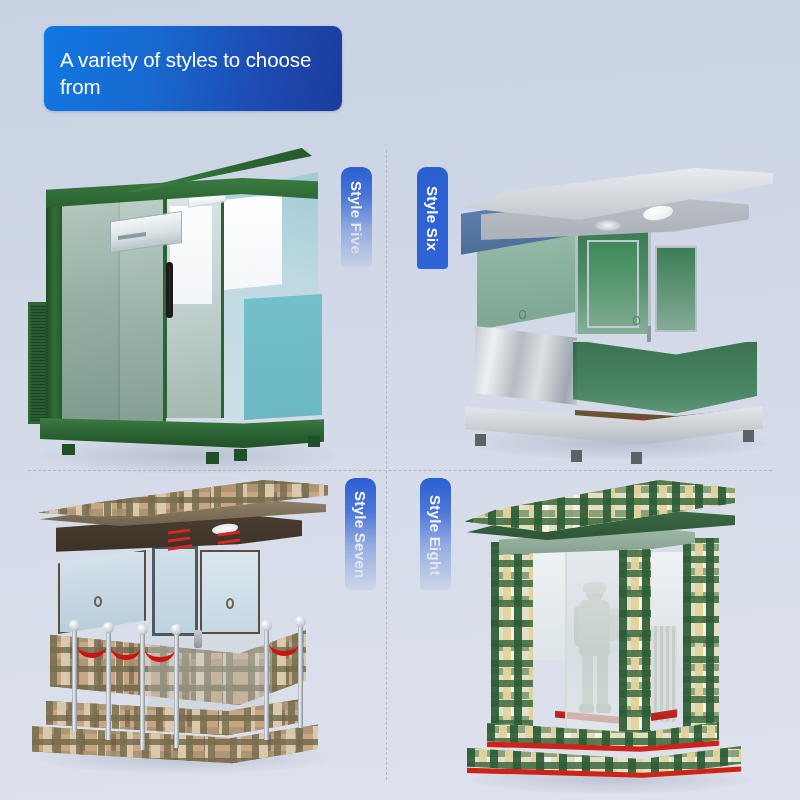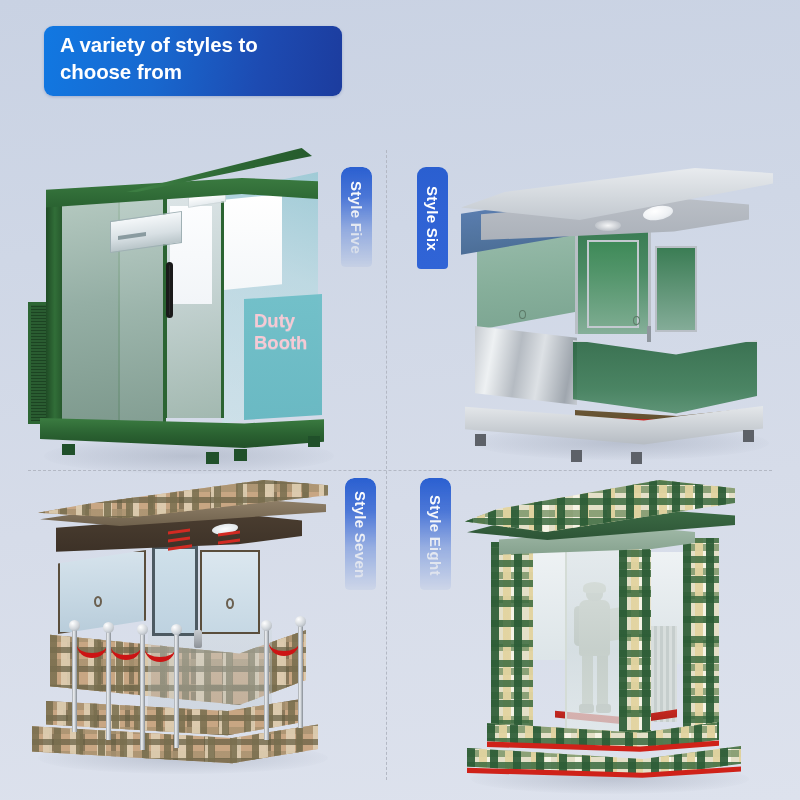--- a/index.html
+++ b/index.html
@@ -17,26 +17,26 @@
     width: 800px;
     height: 800px;
   }
 
   
   .header-badge {
     position: absolute;
     left: 44px;
     top: 26px;
     width: 298px;
-    padding: 5px 16px 11px 16px;
+    padding: 20px 16px 11px 16px;
     border-radius: 9px;
     background: linear-gradient(100deg, #1178e2 0%, #1868cf 38%, #1d4bb2 72%, #1c3c9e 100%);
     color: #ffffff;
     font-size: 20.5px;
-    font-weight: bold;
+    font-weight: normal;
     line-height: 1.32;
     letter-spacing: -0.1px;
     box-shadow: 0 1px 3px rgba(30,60,140,0.25);
   }
 
   .subtitle {
     position: absolute;
     left: 44px;
     top: 104px;
     font-size: 19.5px;
@@ -484,21 +484,20 @@
   <div class="style-tag tag-six">Style Six</div>
   <div class="style-tag tag-seven faded">Style Seven</div>
   <div class="style-tag tag-eight faded">Style Eight</div>
 
   <div class="panel p1">
     <div class="scene">
       <div class="ground-shadow" style="left:26px; top:292px; width:290px; height:36px;"></div>
       <div class="shape b1-rear-glass"></div>
       <div class="shape b1-rear-white"></div>
       <div class="shape b1-duty-panel"></div>
-      <div class="b1-duty-text shape">Duty Booth</div>
       <div class="shape b1-vent"></div>
       <div class="shape b1-glassA"></div>
       <div class="shape b1-glassB"></div>
       <div class="shape b1-door"></div>
       <div class="shape b1-door-white"></div>
       <div class="shape b1-ac"></div>
       <div class="shape b1-ac-line"></div>
       <div class="shape b1-handle"></div>
       <div class="shape b1-ceil-light"></div>
       <div class="shape b1-left-col"></div>

